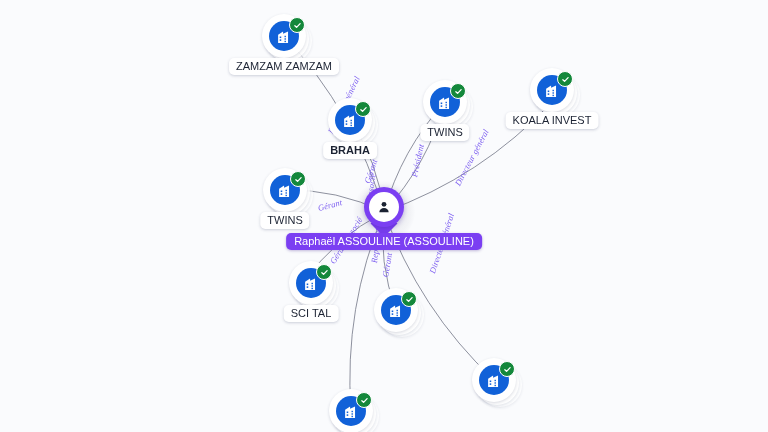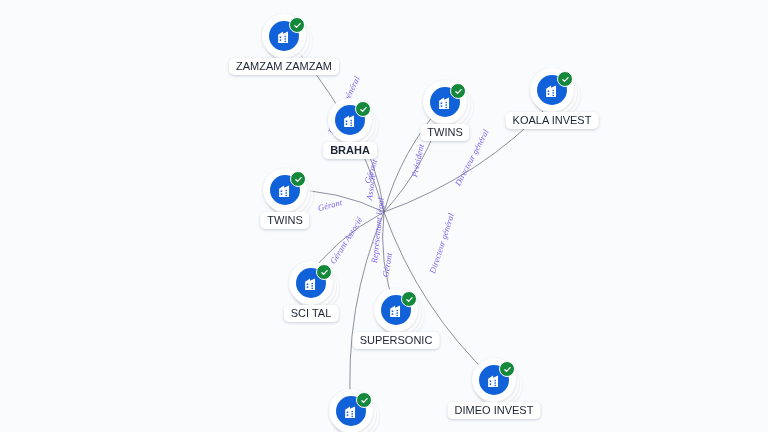--- a/index.html
+++ b/index.html
@@ -272,21 +272,20 @@
               <rect x="12" y="14.5" width="2" height="2" fill="#1161d8"></rect>
               <rect x="12" y="18" width="2" height="2" fill="#1161d8"></rect>
             </svg>
           </div>
           <div class="badge">
             <svg width="9" height="9" viewBox="0 0 24 24" aria-hidden="true">
               <path d="M5 12.5l4.5 4.5L19 7" stroke="#fff" stroke-width="3.4" fill="none" stroke-linecap="round" stroke-linejoin="round"></path>
             </svg>
           </div>
         </div>
-        <div class="nlabel">SUPERSONIC</div>
       </div>
       <div class="node" style="left: 494px; top: 380px;">
         <div class="stack">
           <div class="sheet s3"></div>
           <div class="sheet s2"></div>
           <div class="sheet s1"></div>
           <div class="disc">
             <svg width="17" height="17" viewBox="0 0 24 24" aria-hidden="true">
               <path d="M3 21V9.5L10 5v3l7-3.2V21z" fill="#fff"></path>
               <rect x="5.2" y="12" width="2.2" height="2.2" fill="#1161d8"></rect>
@@ -295,21 +294,20 @@
               <rect x="12" y="14.5" width="2" height="2" fill="#1161d8"></rect>
               <rect x="12" y="18" width="2" height="2" fill="#1161d8"></rect>
             </svg>
           </div>
           <div class="badge">
             <svg width="9" height="9" viewBox="0 0 24 24" aria-hidden="true">
               <path d="M5 12.5l4.5 4.5L19 7" stroke="#fff" stroke-width="3.4" fill="none" stroke-linecap="round" stroke-linejoin="round"></path>
             </svg>
           </div>
         </div>
-        <div class="nlabel">DIMEO INVEST</div>
       </div>
       <div class="node" style="left: 351px; top: 411px;">
         <div class="stack">
           <div class="sheet s3"></div>
           <div class="sheet s2"></div>
           <div class="sheet s1"></div>
           <div class="disc">
             <svg width="17" height="17" viewBox="0 0 24 24" aria-hidden="true">
               <path d="M3 21V9.5L10 5v3l7-3.2V21z" fill="#fff"></path>
               <rect x="5.2" y="12" width="2.2" height="2.2" fill="#1161d8"></rect>
@@ -321,14 +319,28 @@
           </div>
           <div class="badge">
             <svg width="9" height="9" viewBox="0 0 24 24" aria-hidden="true">
               <path d="M5 12.5l4.5 4.5L19 7" stroke="#fff" stroke-width="3.4" fill="none" stroke-linecap="round" stroke-linejoin="round"></path>
             </svg>
           </div>
         </div>
       </div>
     </div>
 
+  <div class="center" id="center-node" style="left: 384px; top: 212px;">
+    <div class="halo"></div>
+    <div class="pin">
+      <div class="tip"></div>
+      <div class="body"></div>
+      <div class="inner">
+        <svg width="16" height="16" viewBox="0 0 24 24" aria-hidden="true">
+          <circle cx="12" cy="8" r="3.6" fill="#1c2333"></circle>
+          <path d="M5 20c0-3.9 3.1-6.4 7-6.4s7 2.5 7 6.4z" fill="#1c2333"></path>
+        </svg>
+      </div>
+    </div>
+    <div class="clabel">Raphaël ASSOULINE (ASSOULINE)</div>
+  </div>
 
 </div>
 
 </body></html>

